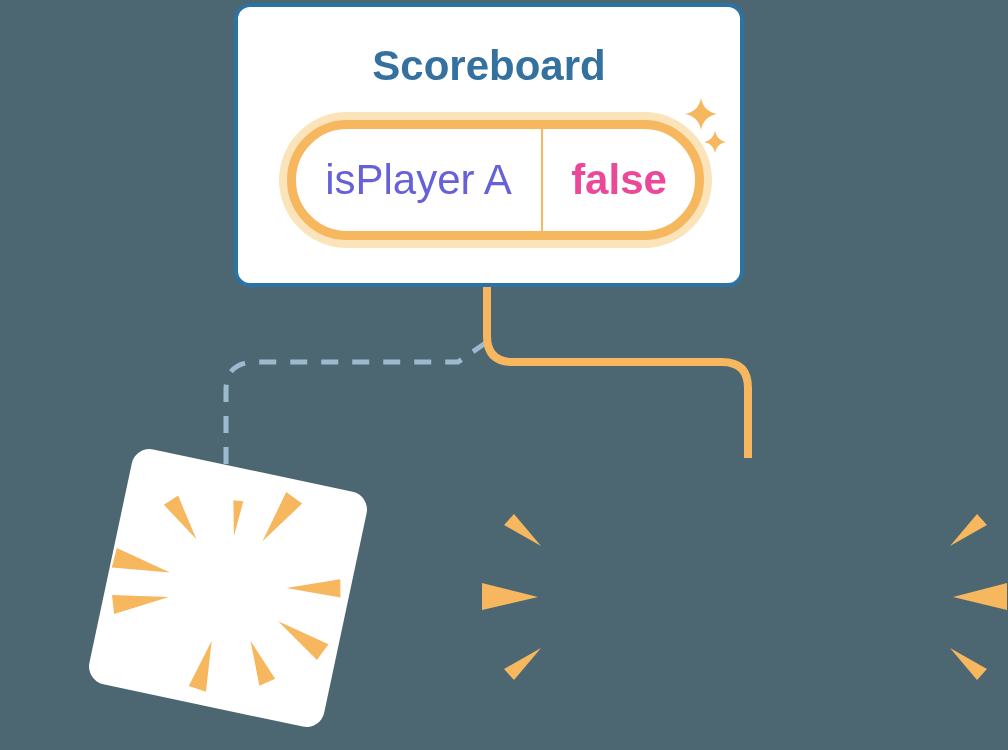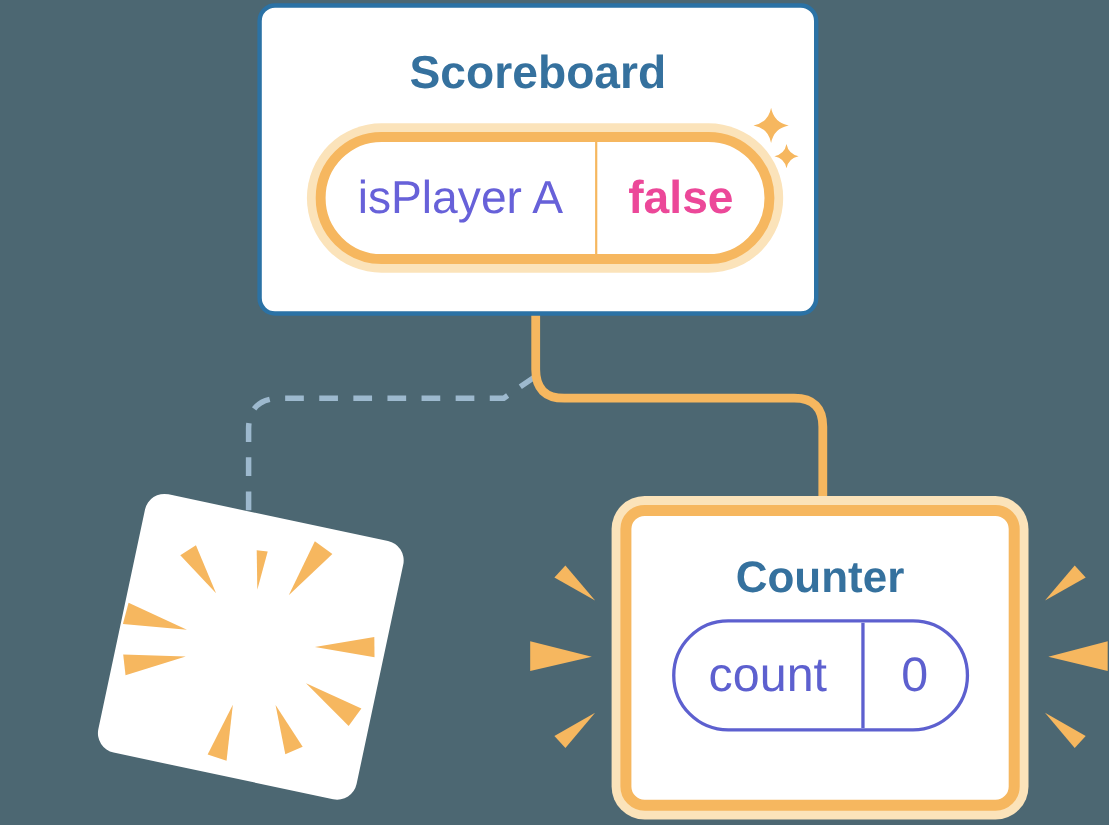--- a/index.html
+++ b/index.html
@@ -110,24 +110,14 @@
       <polygon class="orange" points="79,79 52,40 40,52"></polygon>
       <polygon class="orange" points="60,117 3,104 2,124"></polygon>
       <polygon class="orange" points="177,108 232,106 228,88"></polygon>
       <polygon class="orange" points="64,141 8,151 14,169"></polygon>
       <polygon class="orange" points="115,175 102,224 120,226"></polygon>
       <polygon class="orange" points="153,167 171,209 185,199"></polygon>
       <polygon class="orange" points="176,142 222,172 230,154"></polygon>
     </svg>
   </div>
 
-  <div class="counter-outer">
-    <div class="counter-inner">
-      <div class="card-title">Counter</div>
-      <div class="pill-purple">
-        <div class="cell key">count</div>
-        <div class="divider"></div>
-        <div class="cell val">0</div>
-      </div>
-    </div>
-  </div>
 
 </div>
 
 </body></html>

